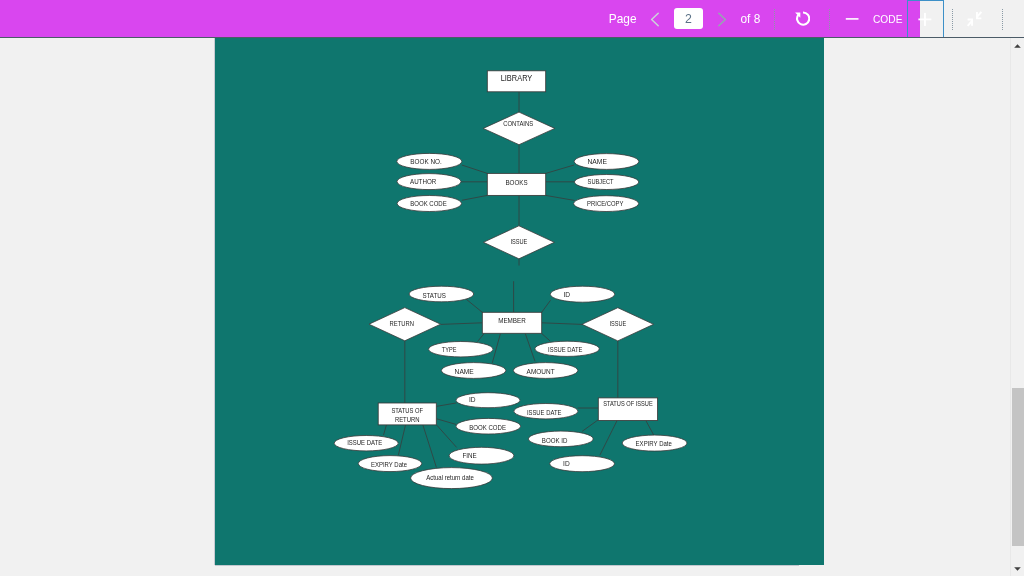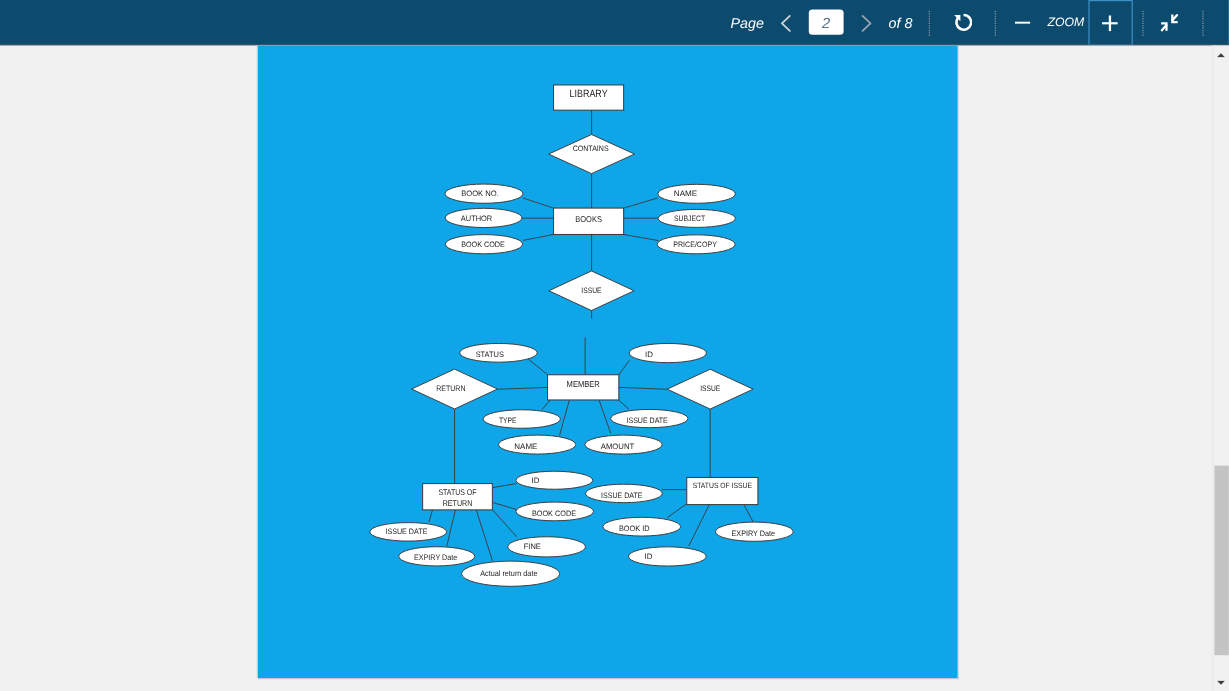--- a/index.html
+++ b/index.html
@@ -1,34 +1,34 @@
 <!DOCTYPE html>
 <html><head>
 <meta charset="utf-8">
 <style>
   html,body{margin:0;padding:0;}
   body{width:1024px;height:576px;overflow:hidden;background:#f1f1f1;
        font-family:"Liberation Sans",sans-serif;}
-  .toolbar{position:absolute;left:0;top:0;width:1024px;height:38px;background:#0c4a6e;font-style:italic;}
+  .toolbar{position:absolute;left:0;top:0;width:920px;height:38px;background:#d946ef;}
   .tb-item{position:absolute;top:0;height:38px;display:flex;align-items:center;
            color:#ffffff;font-size:11.9px;}
   .zoom-text{font-size:10.2px;letter-spacing:0px;}
   .page-box{position:absolute;left:673.8px;top:7.7px;width:29.3px;height:21.8px;background:#fff;
             border-radius:3px;display:flex;align-items:center;justify-content:center;
             color:#5a7186;font-size:12.3px;}
   .sep{position:absolute;top:8.5px;height:21px;width:0;
        border-left:1px dotted #8a9aa5;}
   .zoom-btn{position:absolute;left:906.5px;top:0px;width:37.5px;height:37.5px;
             border:1px solid #3d90c8;box-sizing:border-box;
             display:flex;align-items:center;justify-content:center;}
   .viewer{position:absolute;left:0;top:38px;width:1024px;height:538px;background:#f1f1f1;}
   .topfade{position:absolute;left:0;top:38px;width:1024px;height:3px;
            background:linear-gradient(to bottom,#fbfbfb 0%,#f5f5f5 55%,#f1f1f1 100%);}
   .tbedge{position:absolute;left:0;top:36.6px;width:1024px;height:1.4px;background:#4b5b67;}
-  .page{position:absolute;left:215px;top:0px;width:583px;height:527px;background:#0ea5e9;}
+  .page{position:absolute;left:215px;top:0px;width:583px;height:527px;background:#0f766e;padding-left:26px;}
   .page-shadow-l{position:absolute;left:213.8px;top:0px;width:1.4px;height:527px;background:#c6cbd2;}
   .page-shadow-r{position:absolute;left:798px;top:0px;width:1.3px;height:528px;background:#ccd1d7;}
   .page-shadow-b{position:absolute;left:215px;top:527px;width:584px;height:1.4px;background:#c2c8cf;}
   .vsb{position:absolute;left:1010px;top:0px;width:14px;height:538px;background:#f1f1f1;
        border-left:1px solid #e8e8e8;box-sizing:border-box;}
   .vsb-thumb{position:absolute;left:1px;top:350px;width:11.5px;height:158px;background:#c4c4c4;}
   .vsb-arrow{position:absolute;left:0px;width:12px;height:12px;display:flex;
              align-items:center;justify-content:center;}
   svg{display:block;}
   #er text{font-family:"Liberation Sans",sans-serif;fill:#1d1d1d;}
@@ -56,21 +56,21 @@
       <path d="M4.3 3.9 A6.1 6.1 0 1 0 9.0 1.5" fill="none" stroke="#ffffff" stroke-width="2.1"></path>
       <path d="M1.1 1.5 L6.3 1.5 L6.3 6.7 Z" fill="#ffffff"></path>
     </svg>
   </div>
   <div class="sep" style="left:828.5px"></div>
   <div class="tb-item" style="left:845px;width:14px;justify-content:center">
     <svg width="14" height="14" viewBox="0 0 14 14">
       <rect x="0.8" y="6.1" width="12.7" height="1.6" fill="#ffffff"></rect>
     </svg>
   </div>
-  <div class="tb-item zoom-text" style="left:873px">ZOOM</div>
+  <div class="tb-item zoom-text" style="left:873px">CODE</div>
   <div class="zoom-btn">
     <svg width="20" height="20" viewBox="0 0 20 20">
       <rect x="3.4" y="9.5" width="13.0" height="1.8" fill="#ffffff"></rect>
       <rect x="9.0" y="3.9" width="1.9" height="13.0" fill="#ffffff"></rect>
     </svg>
   </div>
   <div class="sep" style="left:951.5px"></div>
   <div class="tb-item" style="left:967px;width:15px;justify-content:center">
     <svg width="15" height="16" viewBox="0 0 15 16">
       <path d="M14.3 1.0 L9.6 6.3" fill="none" stroke="#ffffff" stroke-width="1.9"></path>

